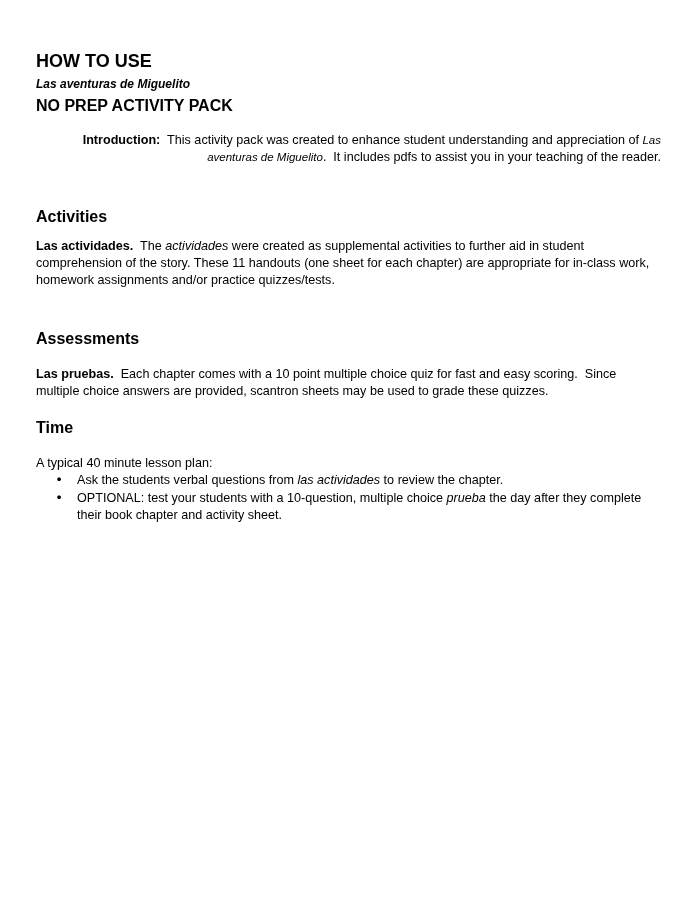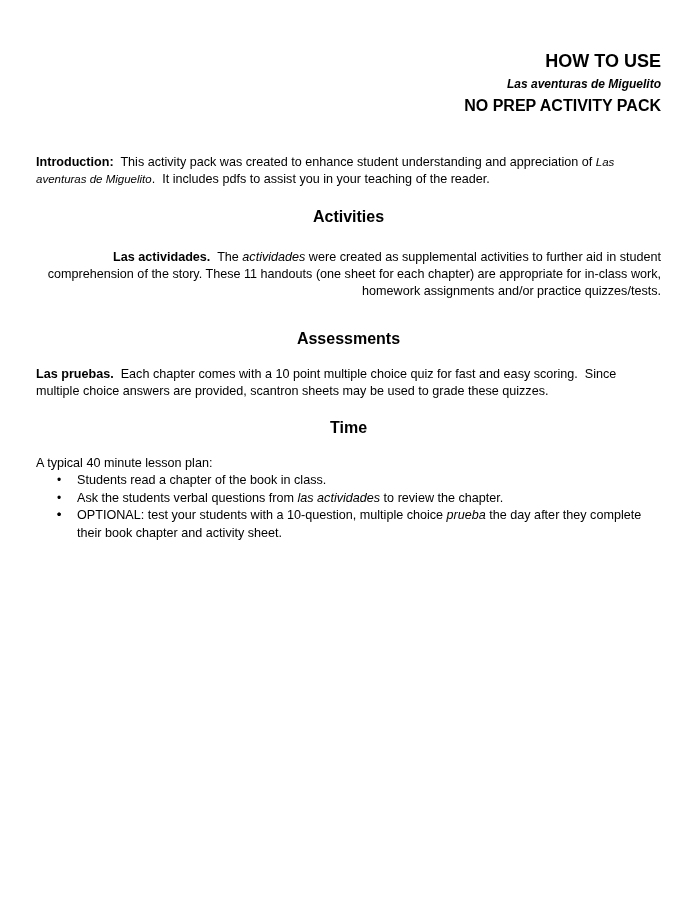--- a/index.html
+++ b/index.html
@@ -18,51 +18,51 @@
     .page {
       position: absolute;
       left: 36px;
       top: 0;
       width: 625px;
     }
     .title {
       position: absolute;
       left: 0;
       width: 625px;
-      text-align: right;
+      text-align: left;
       font-weight: bold;
       font-size: 17px;
       line-height: 20px;
     }
     .t1 { top: 51px; font-size: 18px; }
     .t2 { top: 74px; font-style: italic; font-size: 12px; }
     .t3 { top: 96px; font-size: 16px; }
 
     .para {
       position: absolute;
       left: 0;
       width: 625px;
       font-size: 12.6px;
       line-height: 17px;
       margin: 0;
     }
     .para b { font-weight: bold; }
     .para i { font-style: italic; }
     .small-it { font-size: 11.5px; }
 
-    .intro { top: 154px; }
-    .acts  { top: 249px; text-align: right; }
+    .intro { top: 132px; text-align: right; }
+    .acts  { top: 238px; }
     .tests { top: 366px; }
     .time-intro { top: 455px; }
 
     .heading {
       position: absolute;
       left: 0;
       width: 625px;
-      text-align: center;
+      text-align: left;
       font-weight: bold;
       font-size: 16px;
       line-height: 20px;
     }
     .h-acts { top: 207px; }
     .h-assess { top: 329px; }
     .h-time { top: 418px; }
 
     ul.lesson {
       position: absolute;
@@ -102,21 +102,20 @@
 
   <div class="heading h-assess">Assessments</div>
   <p class="para tests"><b>Las pruebas.</b><span style="white-space:pre-wrap">  Each chapter comes with a 10 point multiple choice quiz for fast and easy scoring.  Since multiple choice answers are provided, scantron sheets may be used to grade these quizzes.</span></p>
 
   <div class="heading h-time">Time</div>
   <p class="para time-intro">A typical 40 minute lesson plan:</p>
 
   <ul class="lesson">
     <li>
       <span class="bullet">•</span>
-      <span>Students read a chapter of the book in class.</span>
     </li>
     <li>
       <span class="bullet">•</span>
       <span>Ask the students verbal questions from </span><i>las actividades</i><span> to review the chapter.</span>
     </li>
     <li>
       <span class="bullet">•</span>
     </li>
     <li>
       <span class="bullet">•</span>

